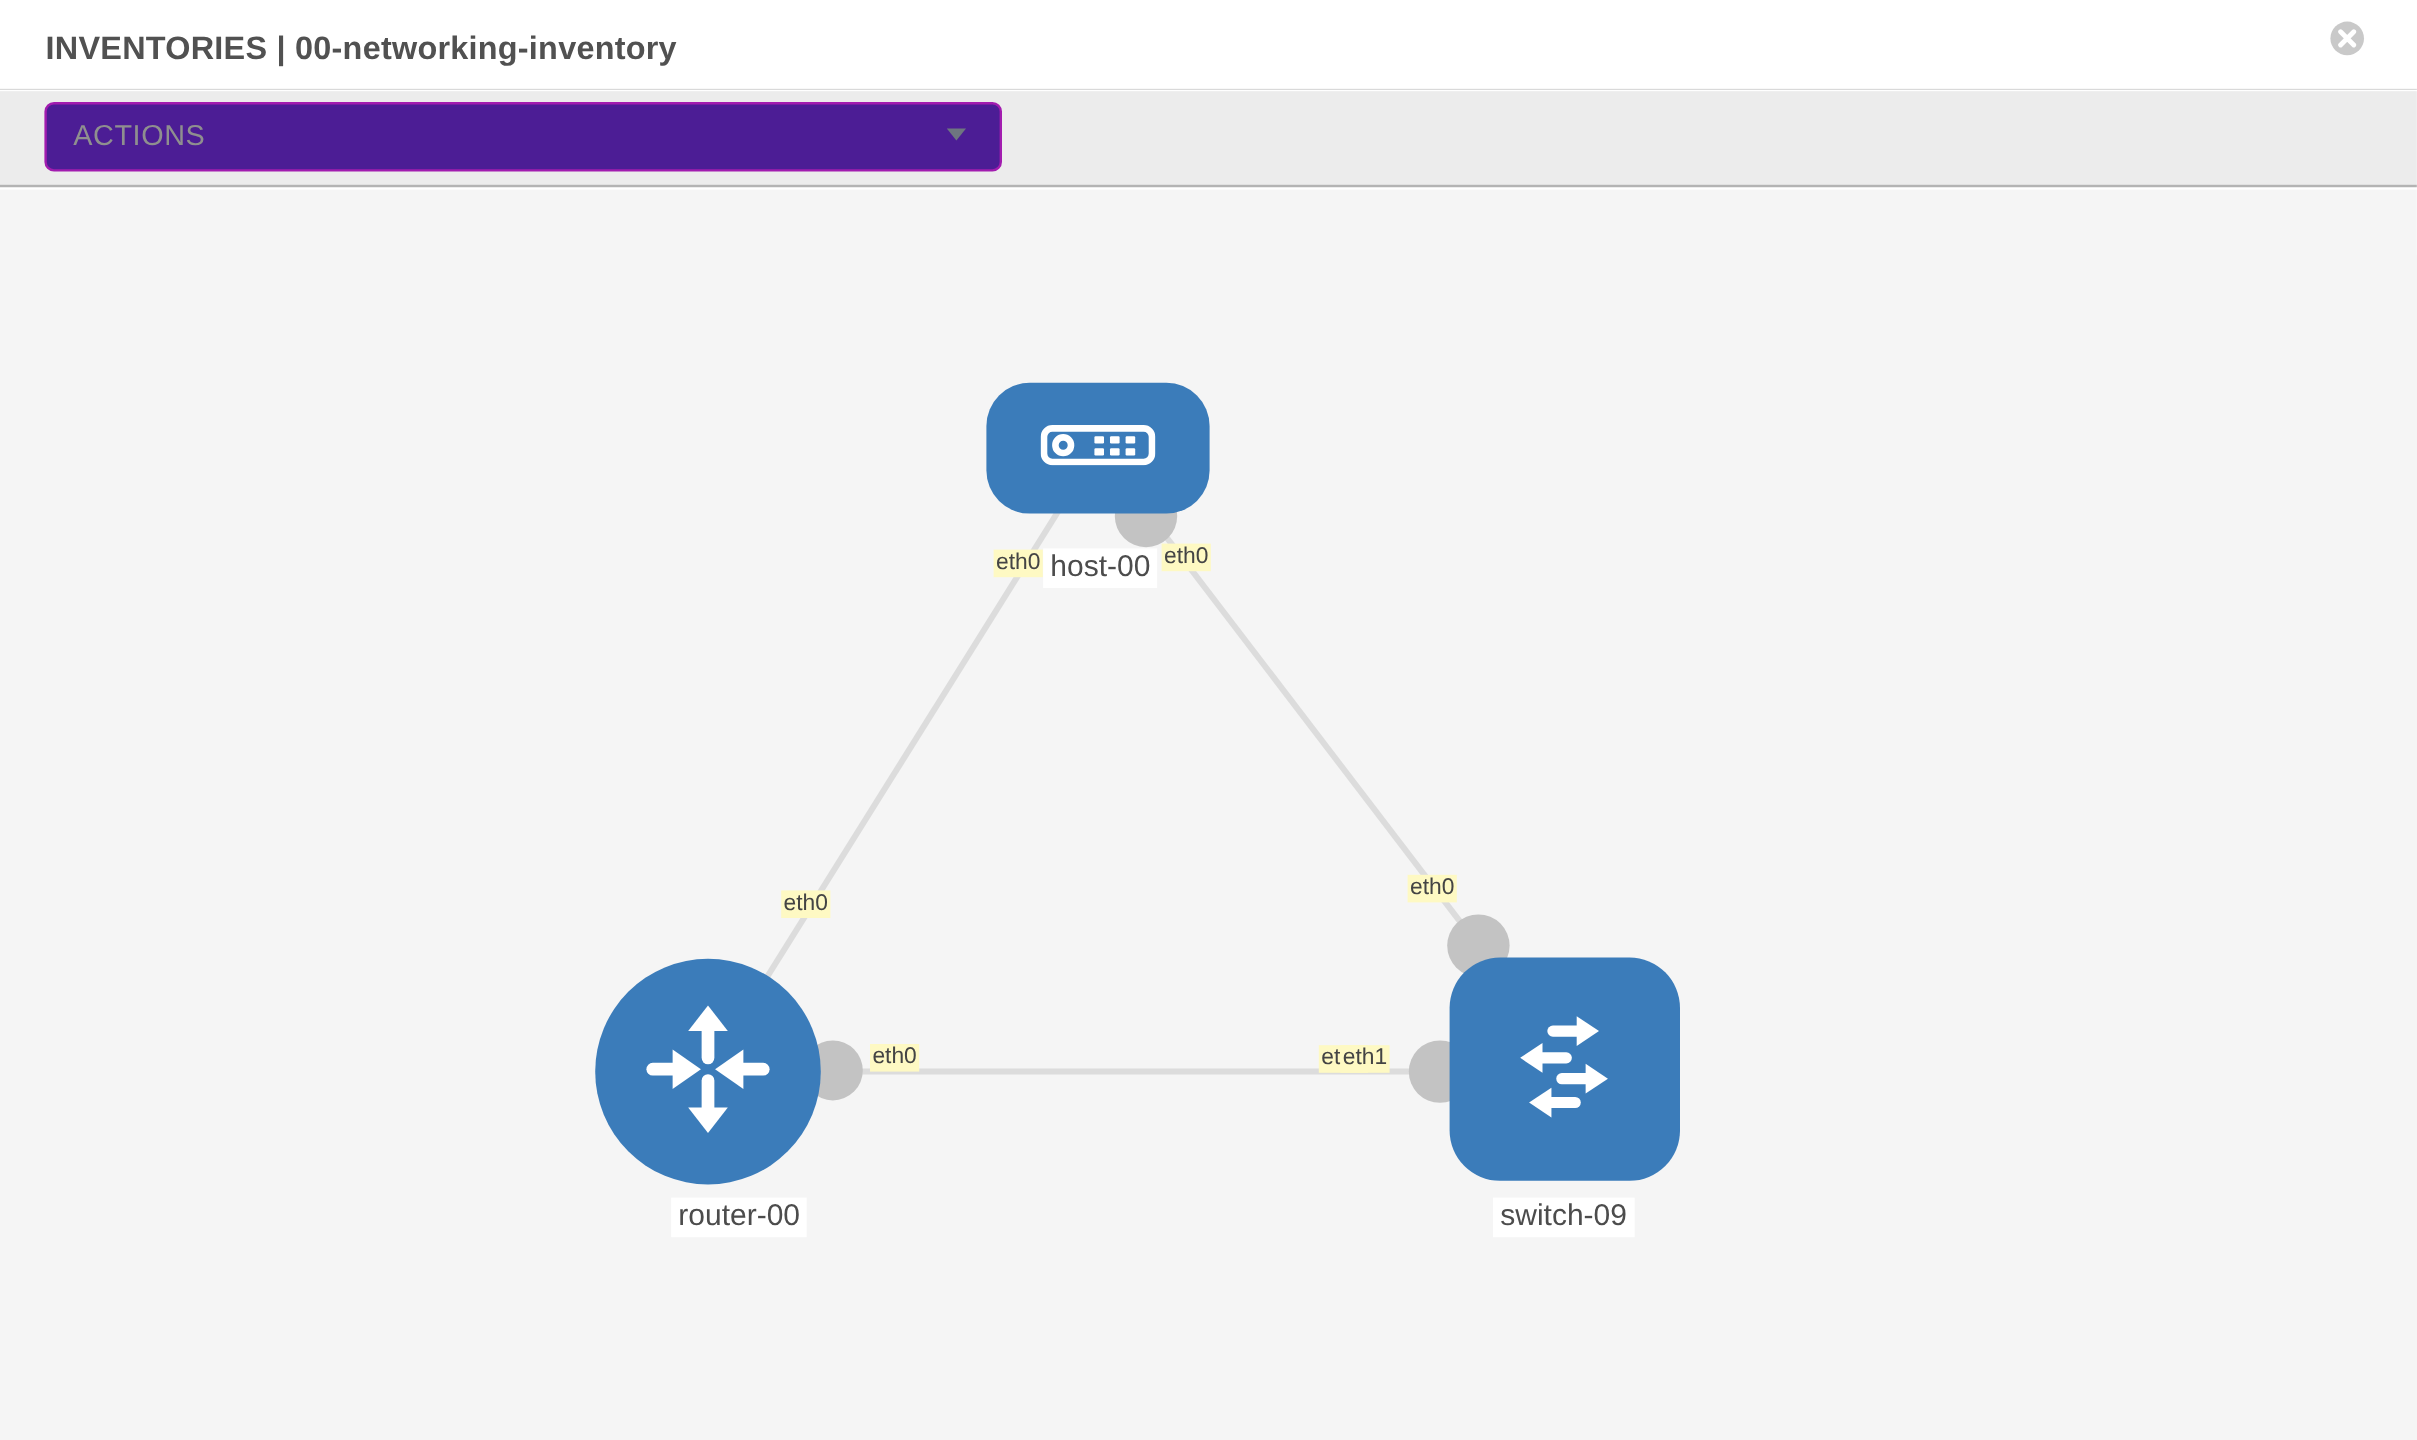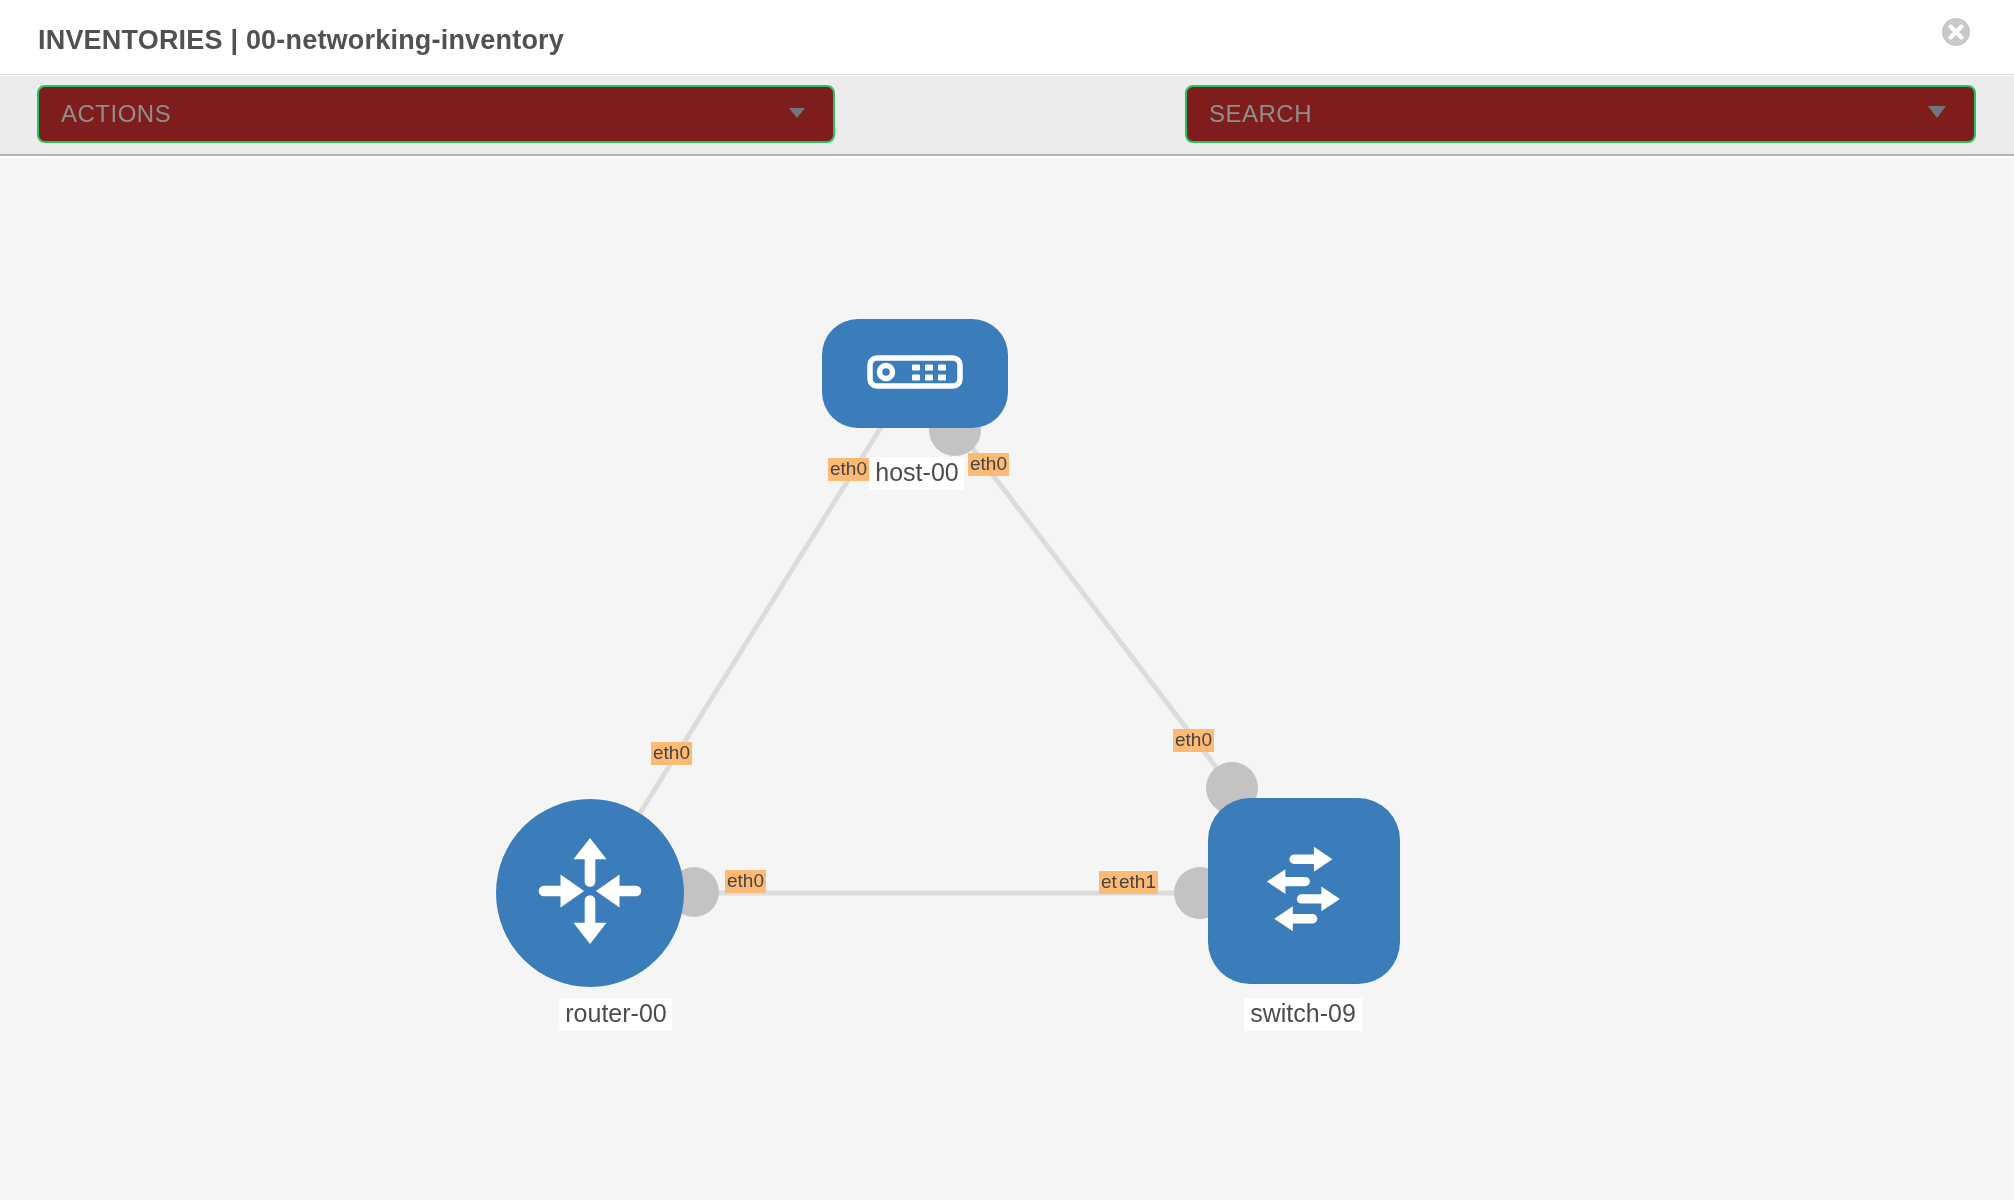--- a/index.html
+++ b/index.html
@@ -11,22 +11,22 @@
             background:#fff; border-bottom:1px solid #d9d9d9; }
   .page-title { position:absolute; left:38px; top:3px; line-height:75px;
                 font-size:27px; font-weight:bold; color:#515151; letter-spacing:.2px; }
   .close-btn { position:absolute; left:1942px; top:18px; width:28px; height:28px;
                border-radius:50%; background:#c9c9c9; cursor:pointer; }
   .close-btn svg { position:absolute; left:6px; top:6px; }
 
   
   .toolbar { position:absolute; left:0; top:76px; width:2014px; height:80px;
              background:#ececec; border-bottom:2px solid #b3b3b3; }
-  .select-box { position:absolute; top:9px; height:58px; background:#7f1d1d;
-                border:2px solid #22c55e; border-radius:8px; cursor:pointer; }
+  .select-box { position:absolute; top:9px; height:58px; background:#4c1d95;
+                border:2px solid #a21caf; border-radius:8px; cursor:pointer; }
   .select-box .lbl { position:absolute; left:22px; top:50%; transform:translateY(-50%);
                      font-size:24px; color:#8f8f8f; letter-spacing:.5px; }
   .select-box .caret { position:absolute; right:26px; top:50%; transform:translateY(-50%); }
   .actions-box { left:37px;  width:798px; }
   .search-box  { left:1185px; width:791px; }
   .tool-btn { position:absolute; top:94px; width:40px; height:40px; cursor:pointer; }
   .tool-wrench { left:1046px; } .tool-key { left:1114px; }
 
   
   .canvas { position:absolute; left:0; top:158px; width:2014px; height:1042px;
@@ -34,21 +34,21 @@
   .links-layer { position:absolute; left:0; top:0; }
   .node { position:absolute; background:#3b7cba; z-index:2;
           display:flex; align-items:center; justify-content:center; cursor:pointer; }
   .node-host   { left:822px;  top:161px; width:186px; height:109px; border-radius:36px; }
   .node-router { left:496px;  top:641px; width:188px; height:188px; border-radius:50%; }
   .node-switch { left:1208px; top:640px; width:192px; height:186px; border-radius:42px; }
 
   .node-label { position:absolute; z-index:4; background:#fff; color:#4c4c4c;
                 font-size:25px; padding:1px 6px 3px 6px; white-space:nowrap;
                 transform:translateX(-50%); }
-  .if-label { position:absolute; z-index:3; background:#fdba74; color:#444;
+  .if-label { position:absolute; z-index:3; background:#fef9c3; color:#444;
               font-size:19px; padding:0 2px 1px 2px; white-space:nowrap; }
   .if-over { z-index:4; }
 </style>
 </head>
 <body>
 
 <div class="header">
   <div class="page-title">INVENTORIES | 00-networking-inventory</div>
   <div class="close-btn">
     <span>
@@ -82,28 +82,20 @@
     <span>
       <svg width="40" height="40" viewBox="0 0 40 40">
         <circle cx="12" cy="11" r="7" fill="none" stroke="#70798a" stroke-width="5.5"></circle>
         <line x1="17" y1="16" x2="31" y2="30" stroke="#70798a" stroke-width="5.5" stroke-linecap="round"></line>
         <line x1="31" y1="30" x2="27" y2="34" stroke="#70798a" stroke-width="5" stroke-linecap="round"></line>
         <line x1="26" y1="25" x2="22.5" y2="28.5" stroke="#70798a" stroke-width="5" stroke-linecap="round"></line>
       </svg>
     </span>
   </div>
 
-  <div class="select-box search-box">
-    <span class="lbl">SEARCH</span>
-    <span class="caret">
-      <svg width="22" height="14" viewBox="0 0 22 14">
-          <polygon points="2,1 20,1 11,13" fill="#6e7680"></polygon>
-        </svg>
-    </span>
-  </div>
 </div>
 
 <div class="canvas">
 
   <svg class="links-layer" width="2014" height="1042">
 
     <line x1="915" y1="215" x2="590" y2="735" stroke="#dcdcdc" stroke-width="5"></line>
     <line x1="915" y1="215" x2="1232" y2="630" stroke="#dcdcdc" stroke-width="5"></line>
     <line x1="590" y1="735" x2="1200" y2="735" stroke="#dcdcdc" stroke-width="5"></line>
 

